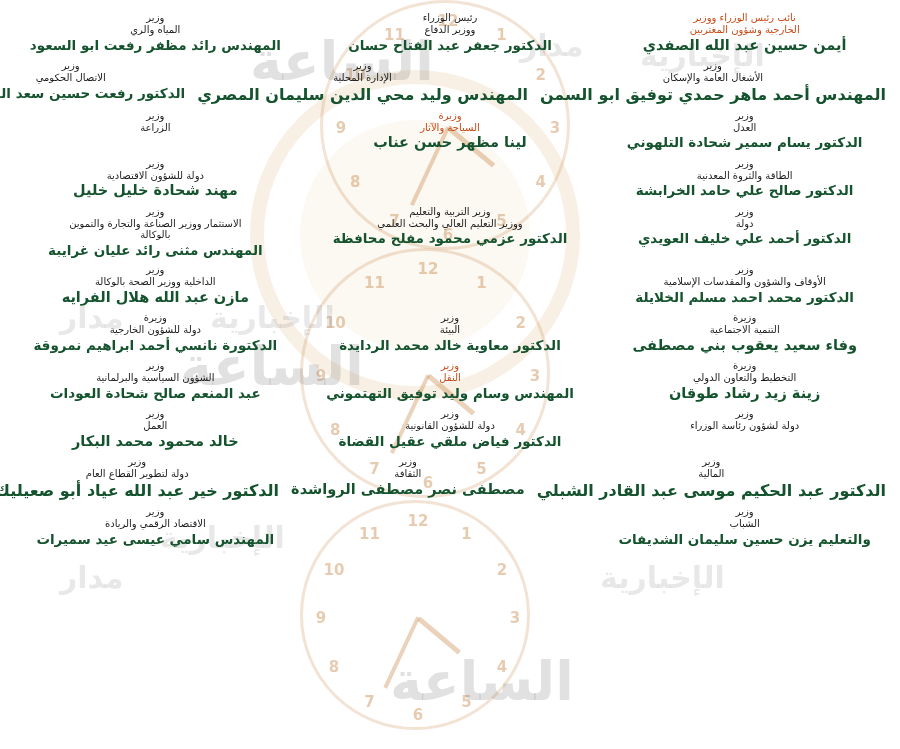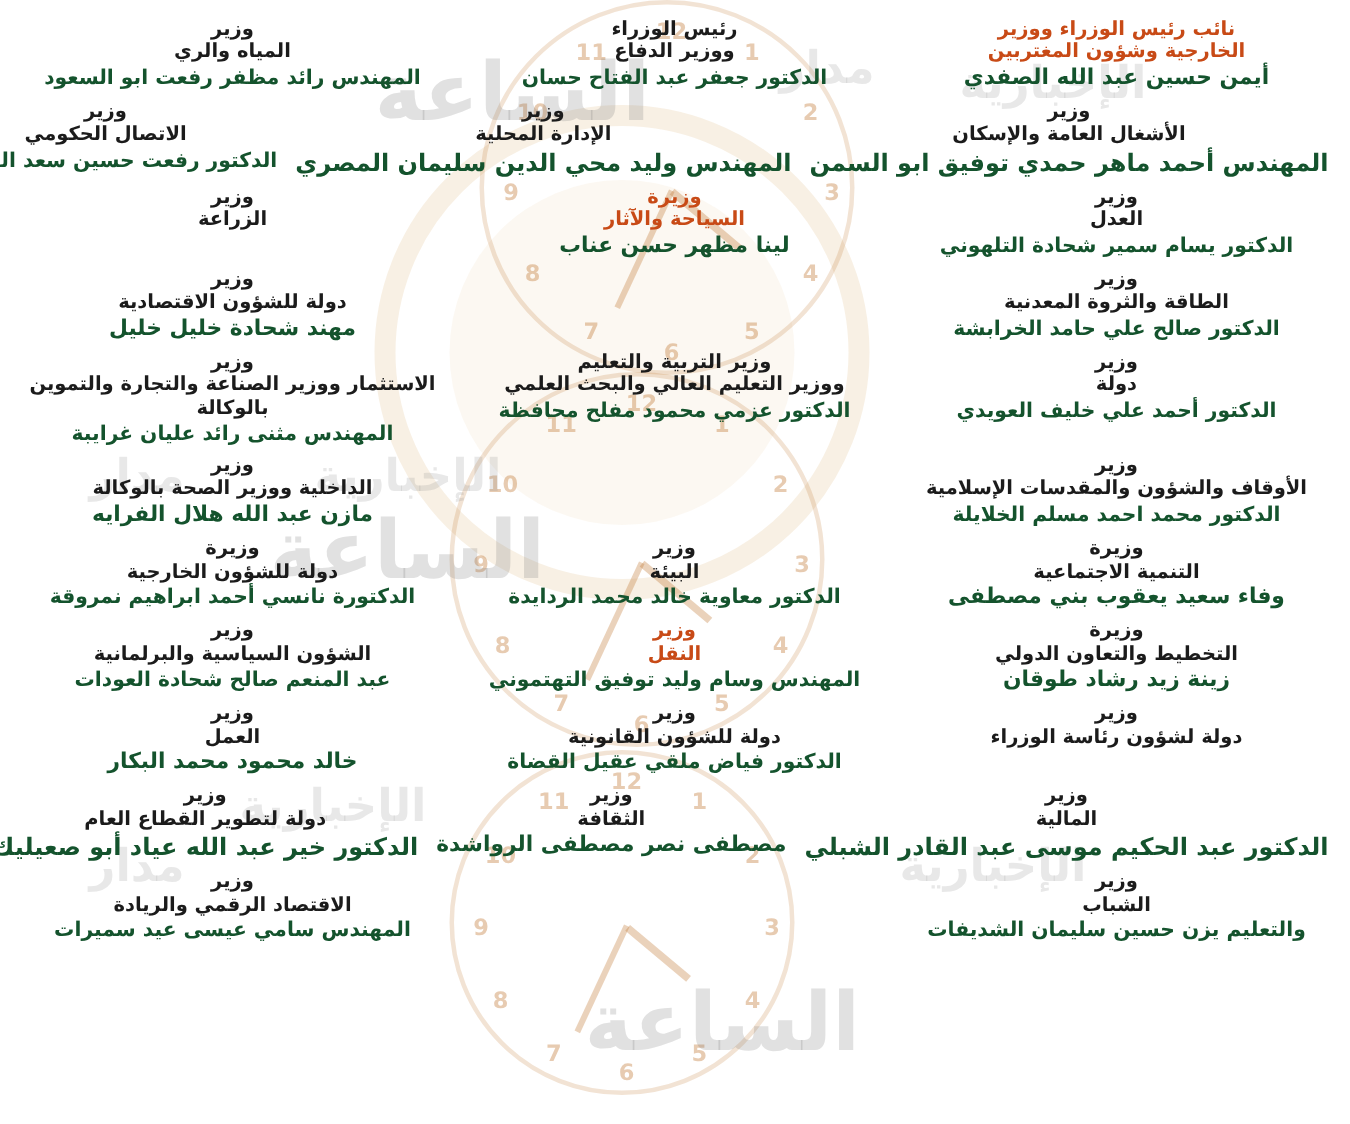--- a/index.html
+++ b/index.html
@@ -85,24 +85,24 @@
   .cell {
     flex: 1 1 0;
     padding: 2px 6px 4px 6px;
     box-sizing: border-box;
     text-align: center;
     min-height: 0;
   }
   .cell.empty { visibility: hidden; }
 
   .title {
-    font-size: 13px;
+    font-size: 10px;
     color: #1b1b1b;
     line-height: 1.18;
-    font-weight: bold;
+    font-weight: normal;
     white-space: pre-line;
   }
   .title.accent { color: #c84a16; }
   .name {
     font-size: 14.5px;
     color: #14532d;
     font-weight: bold;
     line-height: 1.2;
     margin-top: 1px;
     white-space: nowrap;

